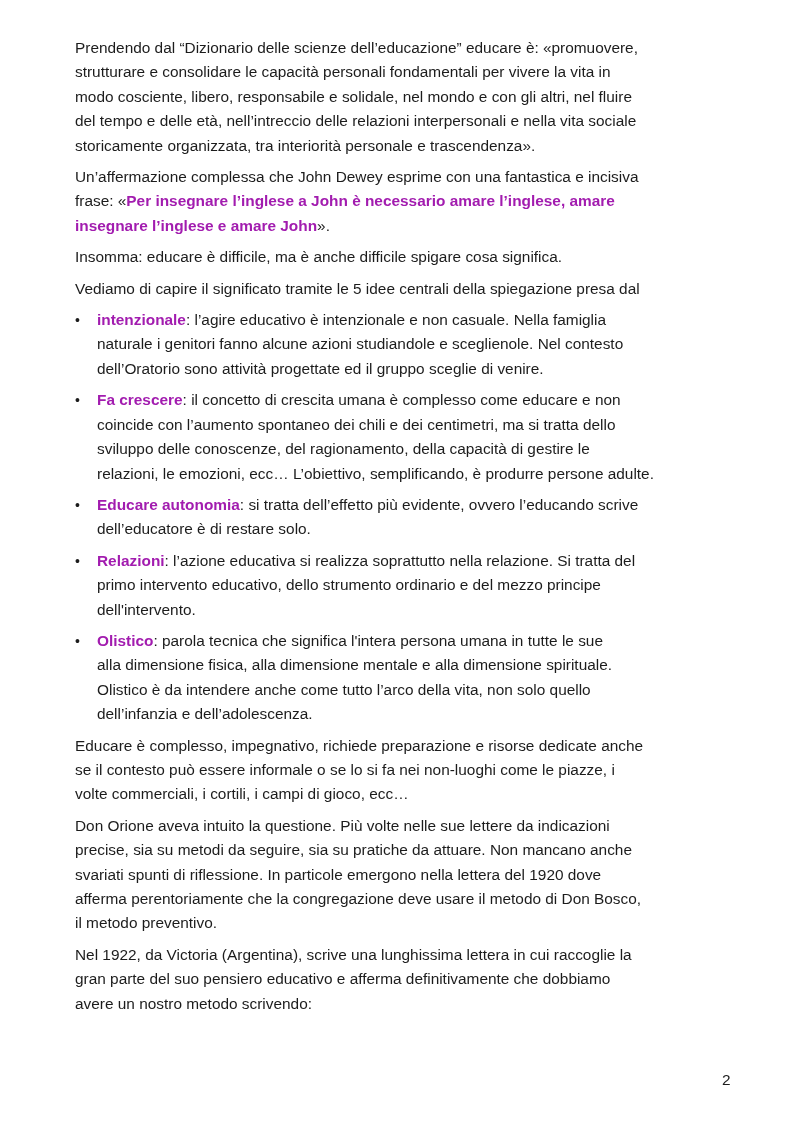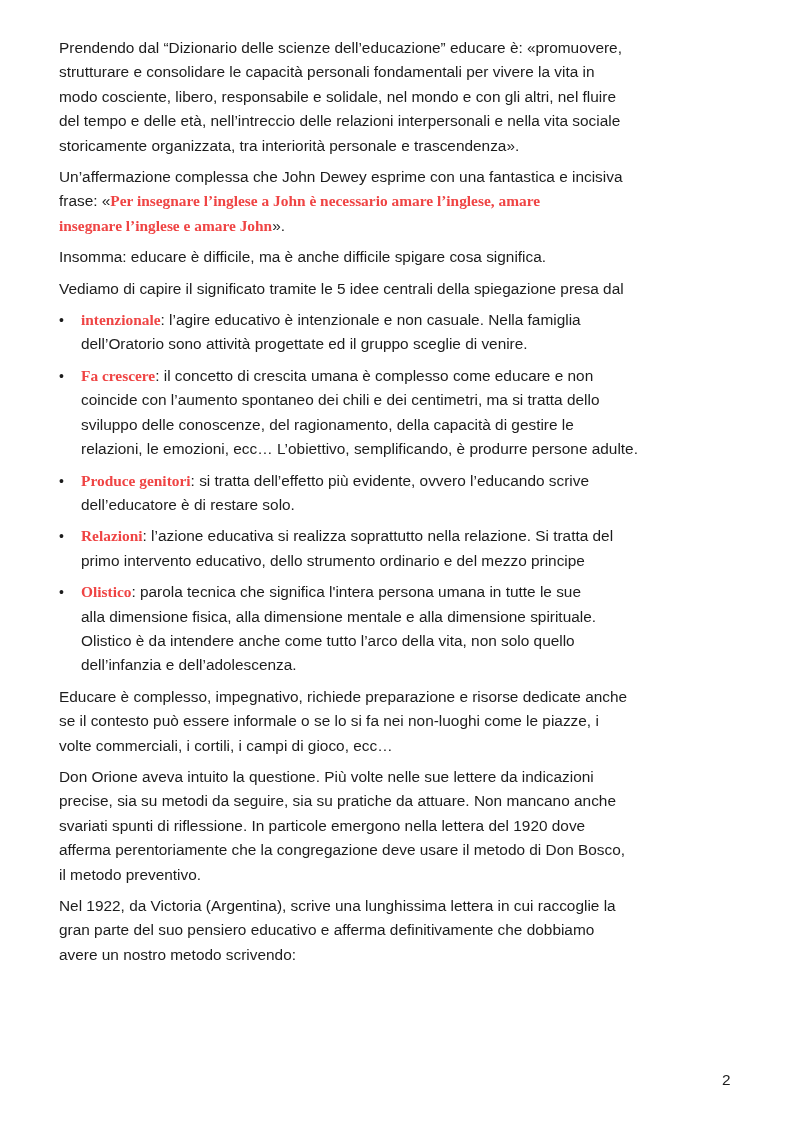--- a/index.html
+++ b/index.html
@@ -3,24 +3,24 @@
   <meta charset="utf-8">
   <style>
     html, body { margin: 0; padding: 0; background: #ffffff; }
     body {
       width: 794px; height: 1123px; position: relative; overflow: hidden;
       font-family: "Liberation Sans", sans-serif;
       color: #1c1c1c;
       font-size: 15.4px;
       line-height: 24.4px;
     }
-    .page { position: absolute; left: 59px; top: 36px; width: 680px; }
+    .page { position: absolute; left: 75px; top: 36px; width: 680px; }
     .para { margin: 0 0 7px 0; }
     .line { display: block; white-space: nowrap; }
-    b { font-weight: bold; color: #ef4444; font-family: Liberation Serif, serif; }
+    b { font-weight: bold; color: #a21caf; }
     ul.bullets { list-style: none; margin: 0; padding: 0; }
     ul.bullets li { position: relative; padding-left: 22px; margin: 0 0 7px 0; }
     ul.bullets li .bullet { position: absolute; left: 0; top: 0; font-size: 14px; }
     .page-number { position: absolute; left: 722px; top: 1068px; font-size: 15.4px; color: #1c1c1c; }
   </style>
 </head>
 <body>
 
 <div class="page">
 
@@ -43,38 +43,40 @@
   </p>
 
   <p class="para">
     <span class="line">Vediamo di capire il significato tramite le 5 idee centrali della spiegazione presa dal</span>
   </p>
 
   <ul class="bullets">
     <li>
       <span class="bullet">•</span>
       <span class="line"><b>intenzionale</b><span>: l’agire educativo è intenzionale e non casuale. Nella famiglia</span></span>
+      <span class="line">naturale i genitori fanno alcune azioni studiandole e sceglienole. Nel contesto</span>
       <span class="line">dell’Oratorio sono attività progettate ed il gruppo sceglie di venire.</span>
     </li>
     <li>
       <span class="bullet">•</span>
       <span class="line"><b>Fa crescere</b><span>: il concetto di crescita umana è complesso come educare e non</span></span>
       <span class="line">coincide con l’aumento spontaneo dei chili e dei centimetri, ma si tratta dello</span>
       <span class="line">sviluppo delle conoscenze, del ragionamento, della capacità di gestire le</span>
       <span class="line">relazioni, le emozioni, ecc… L’obiettivo, semplificando, è produrre persone adulte.</span>
     </li>
     <li>
       <span class="bullet">•</span>
-      <span class="line"><b>Produce genitori</b><span>: si tratta dell’effetto più evidente, ovvero l’educando scrive</span></span>
+      <span class="line"><b>Educare autonomia</b><span>: si tratta dell’effetto più evidente, ovvero l’educando scrive</span></span>
       <span class="line">dell’educatore è di restare solo.</span>
     </li>
     <li>
       <span class="bullet">•</span>
       <span class="line"><b>Relazioni</b><span>: l’azione educativa si realizza soprattutto nella relazione. Si tratta del</span></span>
       <span class="line">primo intervento educativo, dello strumento ordinario e del mezzo principe</span>
+      <span class="line">dell'intervento.</span>
     </li>
     <li>
       <span class="bullet">•</span>
       <span class="line"><b>Olistico</b><span>: parola tecnica che significa l'intera persona umana in tutte le sue</span></span>
       <span class="line">alla dimensione fisica, alla dimensione mentale e alla dimensione spirituale.</span>
       <span class="line">Olistico è da intendere anche come tutto l’arco della vita, non solo quello</span>
       <span class="line">dell’infanzia e dell’adolescenza.</span>
     </li>
   </ul>
 

